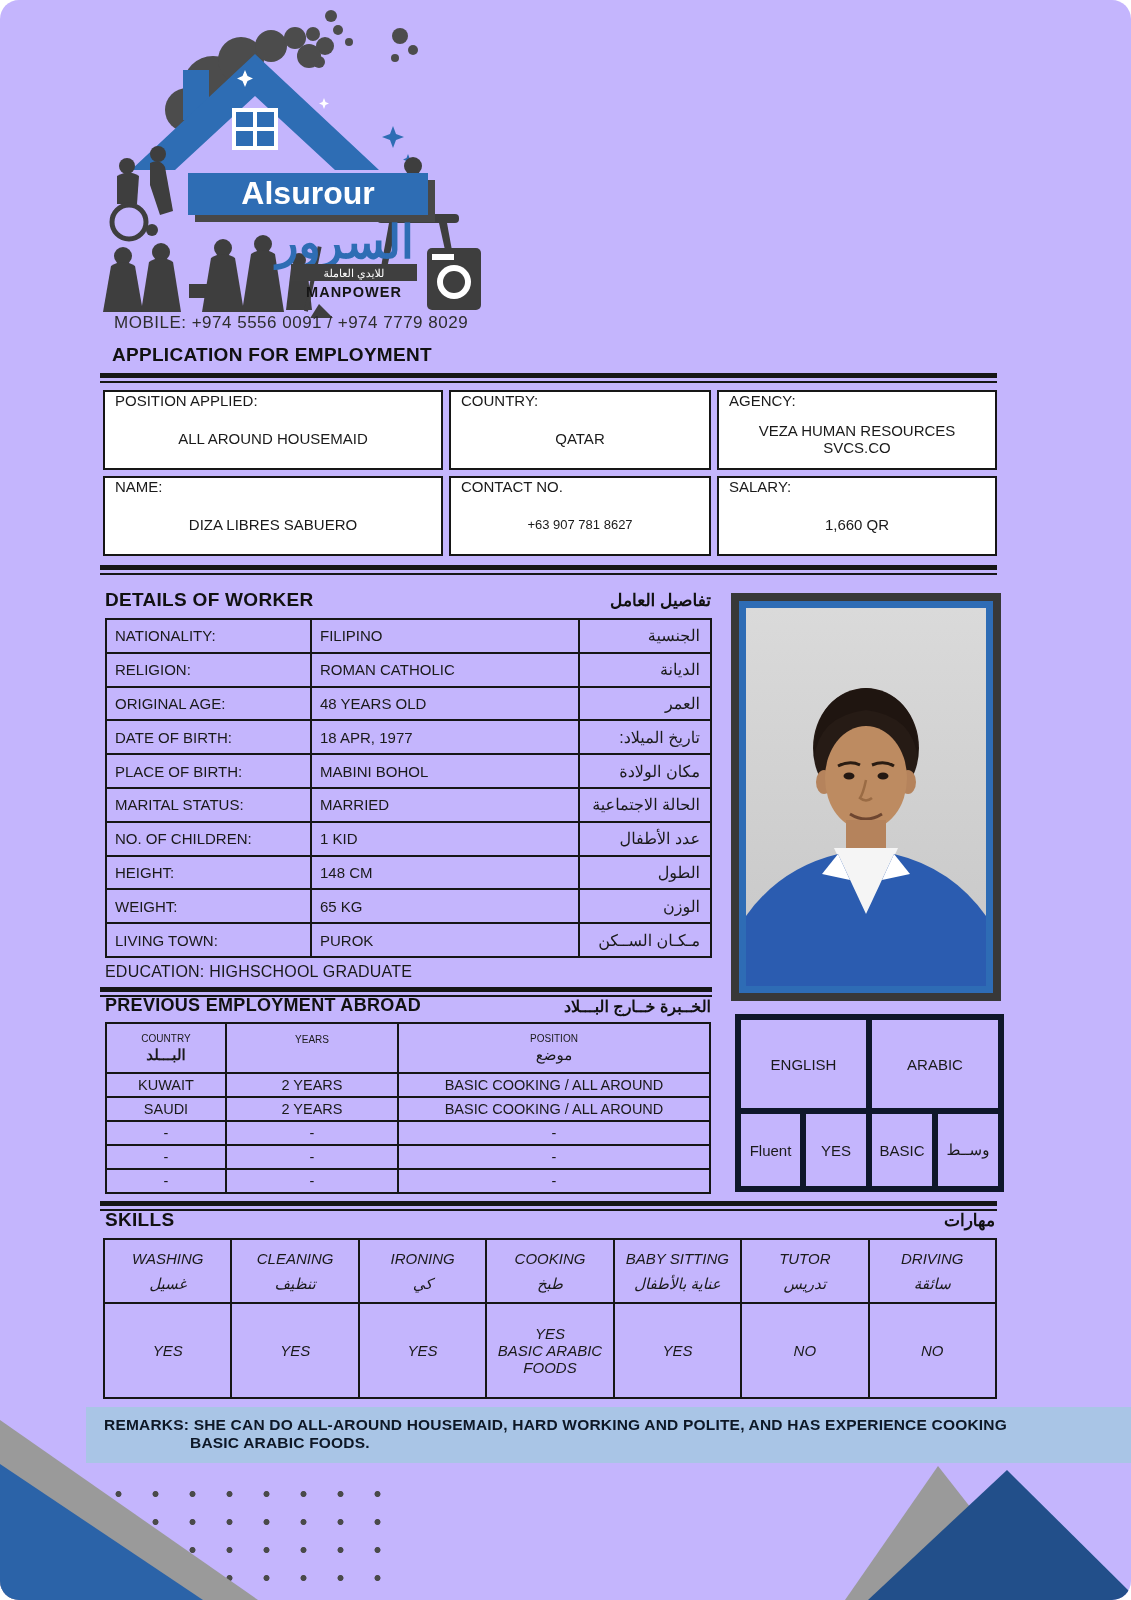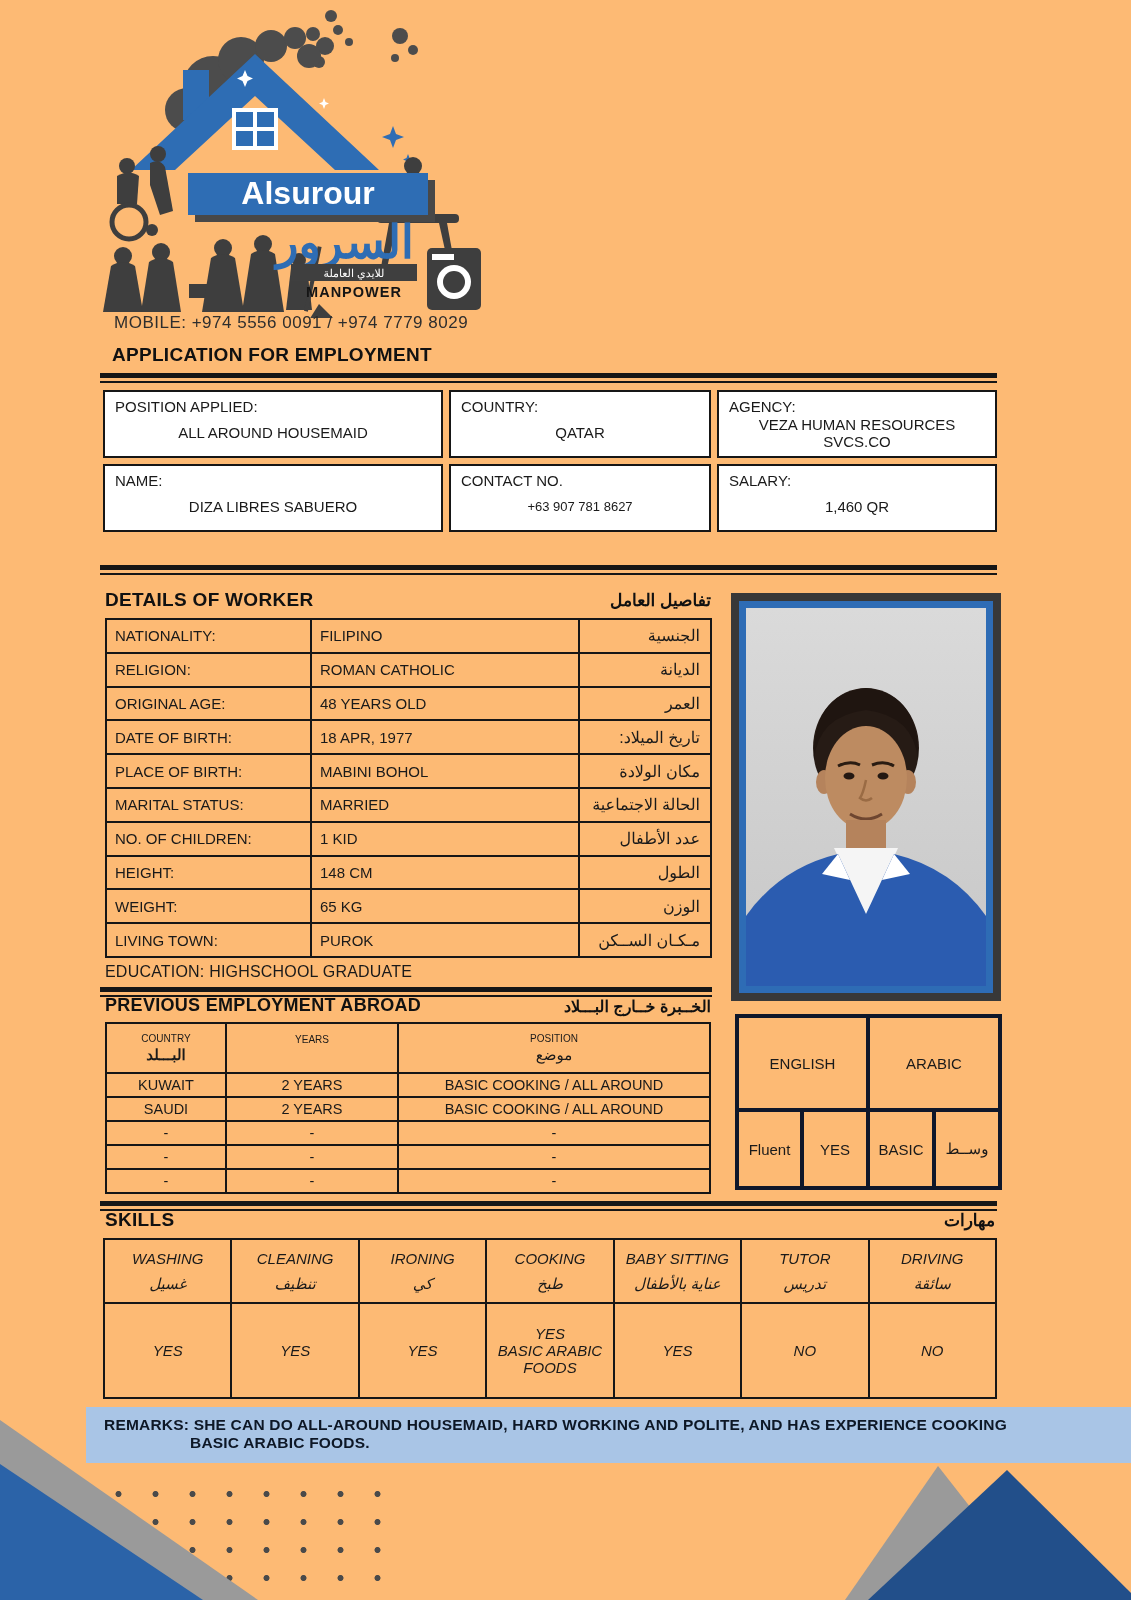--- a/index.html
+++ b/index.html
@@ -1,33 +1,33 @@
 <!DOCTYPE html>
 <html><head>
 <meta charset="utf-8">
 <style>
   * { margin:0; padding:0; box-sizing:border-box; }
   html,body { background:#ffffff; }
   body { font-family:"Liberation Sans", sans-serif; color:#1a1a1a; }
-  .page { position:relative; width:1131px; height:1600px; background:#fdba74; overflow:hidden; margin:0 auto; }
+  .page { position:relative; width:1131px; height:1600px; background:#c4b5fd; overflow:hidden; margin:0 auto;border-radius:19px; }
   .abs { position:absolute; }
 
   svg text { font-family:"Liberation Sans", sans-serif; }
 
   
   .rule { height:10px; border-top:5px solid #161616; border-bottom:2px solid #161616; }
 
   .mobile-line { font-size:17px; letter-spacing:.5px; color:#2e2e2e; }
   .section-title { font-size:19px; font-weight:bold; color:#111; letter-spacing:.3px; }
   .section-title-ar { font-size:17px; font-weight:bold; color:#111; }
   .head-flex { display:flex; justify-content:space-between; align-items:flex-end; }
 
   
   .app-table { display:grid; grid-template-columns:340px 262px 280px; column-gap:6px; row-gap:6px; }
-  .app-cell { border:2px solid #161616; height:68px; padding:6px 10px; display:flex; flex-direction:column; background:#fff; }
+  .app-cell { border:2px solid #161616; height:80px; padding:0 10px; display:flex; flex-direction:column; background:#fff; }
   .app-label { font-size:15px; }
   .app-value { flex:1; display:flex; align-items:center; justify-content:center; text-align:center; font-size:15px; padding:0 18px; }
   .app-value.small { font-size:13px; }
 
   
   .details-table { width:605px; height:340px; border-collapse:collapse; table-layout:fixed; }
   .details-table td { border:2px solid #161616; padding:2px 8px; font-size:15px; height:30px; }
   .details-table td.d-ar { text-align:right; font-size:16px; padding-right:10px; }
   .education-line { font-size:16px; letter-spacing:.2px; }
 
@@ -35,21 +35,21 @@
   .prev-table { width:604px; border-collapse:collapse; table-layout:fixed; text-align:center; }
   .prev-table td { border:2px solid #161616; font-size:14.5px; }
   .prev-table .ph { height:50px; vertical-align:middle; }
   .prev-table .ph .en { font-size:10px; }
   .prev-table .ph .ar { font-size:15px; font-weight:bold; margin-top:2px; }
   .prev-table .ph .ar.light { font-weight:normal; }
   .prev-table .pr td { height:24px; }
 
   
   .lang-table { width:263px; border-collapse:collapse; table-layout:fixed; text-align:center; }
-  .lang-table td { border:4px solid #0f172a; font-size:15px; }
+  .lang-table td { border:6px solid #0f172a; font-size:15px; }
   .lang-table .lr1 td { height:94px; }
   .lang-table .lr2 td { height:78px; }
 
   
   .skills-table { width:894px; border-collapse:collapse; table-layout:fixed; text-align:center; }
   .skills-table td { border:2px solid #161616; }
   .skills-table .sh { height:64px; vertical-align:middle; }
   .skills-table .sh .en { font-size:15px; }
   .skills-table .sh .ar { font-size:15px; margin-top:8px; }
   .skills-table .sv td { height:95px; font-size:15px; white-space:pre-line; vertical-align:middle; }
@@ -169,21 +169,21 @@
     <div class="app-cell">
       <div class="app-label">NAME:</div>
       <div class="app-value">DIZA LIBRES SABUERO</div>
     </div>
     <div class="app-cell">
       <div class="app-label">CONTACT NO.</div>
       <div class="app-value small">+63 907 781 8627</div>
     </div>
     <div class="app-cell">
       <div class="app-label">SALARY:</div>
-      <div class="app-value">1,460 QR</div>
+      <div class="app-value">1,660 QR</div>
     </div>
   </div>
 
   <div class="abs rule" style="left:100px; top:565px; width:897px;"></div>
   <div class="abs head-flex" style="left:105px; top:589px; width:606px;">
     <span class="section-title">DETAILS OF WORKER</span>
     <span class="section-title-ar" dir="rtl">تفاصيل العامل</span>
   </div>
 
   <table class="abs details-table" style="left:105px; top:618px;">

